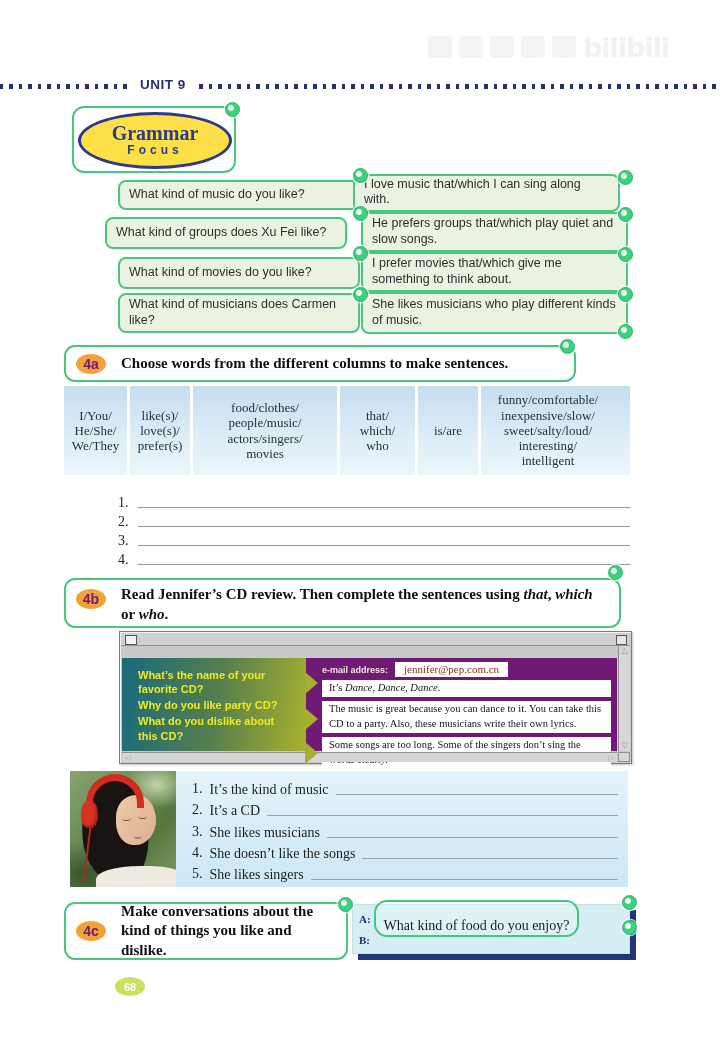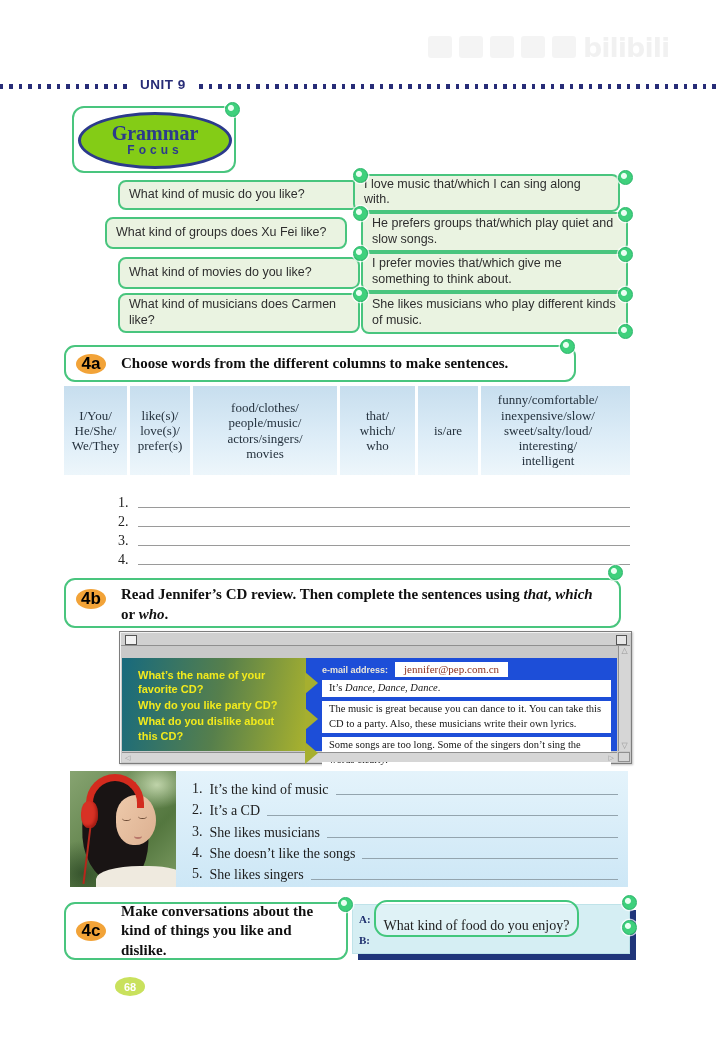--- a/index.html
+++ b/index.html
@@ -17,36 +17,36 @@
   .unit-label{position:absolute;left:128px;top:77px;background:#fff;padding:0 12px;
     font-family:"Liberation Sans",sans-serif;font-weight:bold;font-size:13.5px;color:#272c77;letter-spacing:.5px;}
 
   
   .handle{position:absolute;width:13px;height:13px;border-radius:50%;z-index:40;
     background:radial-gradient(circle at 38% 38%,#eafff2 0 2.5px,#3fd07c 3.5px);
     border:1px solid #27b468;box-shadow:0 0 0 1.5px rgba(255,255,255,.7);}
 
   
   .gf-annot{position:absolute;left:72px;top:106px;width:160px;height:63px;border:2px solid #49c57e;border-radius:12px;}
-  .gf-ellipse{position:absolute;left:4px;top:4px;width:148px;height:51px;background:#84cc16;
+  .gf-ellipse{position:absolute;left:4px;top:4px;width:148px;height:51px;background:#fde047;
     border:3px solid #2c3a8c;border-radius:50%;display:flex;flex-direction:column;align-items:center;justify-content:center;}
   .gf-line1{font-family:"Liberation Serif",serif;font-weight:bold;font-size:20px;color:#2c3a8c;line-height:1;}
   .gf-line2{font-family:"Liberation Sans",sans-serif;font-weight:bold;font-size:12px;color:#2c3a8c;letter-spacing:4px;line-height:1.2;}
 
   
   .qbox,.abox{position:absolute;background:#eaf3e1;border:2px solid #49c57e;border-radius:8px;
     font-family:"Liberation Sans",sans-serif;font-size:12.5px;color:#2e2e2e;display:flex;align-items:center;
     padding:2px 9px;line-height:1.25;box-sizing:border-box;}
 
   
   .task-box{position:absolute;border:2px solid #49c57e;border-radius:11px;box-sizing:border-box;
     display:flex;align-items:center;gap:15px;padding:5px 10px;background:#fff;}
   .badge{flex:0 0 auto;width:30px;height:20px;background:#f2a338;border-radius:50%;
     display:flex;align-items:center;justify-content:center;
-    font-family:"Liberation Sans",sans-serif;font-weight:bold;font-size:17px;color:#000000;}
+    font-family:"Liberation Sans",sans-serif;font-weight:bold;font-size:14px;color:#701a75;}
   .task-text{font-family:"Liberation Serif",serif;font-weight:bold;font-size:15px;color:#101010;line-height:1.3;}
   .it{font-style:italic;}
 
   
   .word-table{position:absolute;left:64px;top:386px;width:566px;height:89px;display:flex;
     background:linear-gradient(180deg,#c7deee 0%,#dcecf7 55%,#edf6fb 100%);}
   .wt-cell{display:flex;align-items:center;justify-content:center;text-align:center;
     font-size:13px;color:#25323e;line-height:1.18;white-space:pre-line;box-sizing:border-box;}
   .wt-cell + .wt-cell{border-left:3px solid #ffffff;}
 
@@ -62,21 +62,21 @@
   .cdw-title{position:absolute;left:1px;right:1px;top:1px;height:12px;background:#d0d0d0;border-bottom:1px solid #8f8f8f;}
   .cdw-doc-icon{position:absolute;left:4px;top:2px;width:10px;height:8px;background:#f2f2f2;border:1px solid #555;}
   .cdw-max-icon{position:absolute;right:3px;top:2px;width:9px;height:8px;background:#e6e6e6;border:1px solid #555;}
   .cdw-body{position:absolute;left:2px;right:14px;top:14px;bottom:12px;display:flex;margin-top:12px;}
   .cd-left{width:184px;position:relative;box-sizing:border-box;
     background:linear-gradient(100deg,#176a7e 0%,#567f4c 52%,#a9b22e 100%);
     padding:10px 8px 8px 16px;display:flex;flex-direction:column;justify-content:space-between;}
   .cd-q{color:#f2ea1c;font-family:"Liberation Sans",sans-serif;font-weight:bold;font-size:11px;line-height:1.3;}
   .zig{position:absolute;right:-12px;width:0;height:0;z-index:5;
     border-top:11px solid transparent;border-bottom:11px solid transparent;border-left:13px solid #a6af2f;}
-  .cd-right{flex:1;background:#1d4ed8;padding:4px 6px 16px 16px;box-sizing:border-box;}
+  .cd-right{flex:1;background:#701a75;padding:4px 6px 16px 16px;box-sizing:border-box;}
   .email-row{display:flex;align-items:center;gap:7px;margin-bottom:3px;}
   .email-label{color:#ece8da;font-family:"Liberation Sans",sans-serif;font-weight:bold;font-size:9px;}
   .email-value{background:#fff;color:#8a2f1d;font-size:11px;padding:1px 9px 2px;}
   .cd-ans{background:#fff;font-size:10.5px;color:#141414;padding:1px 7px 2px;margin-bottom:4px;line-height:1.38;}
   .vscroll{position:absolute;right:1px;top:14px;bottom:12px;width:12px;background:#d6d6d6;border-left:1px solid #909090;
     display:flex;flex-direction:column;justify-content:space-between;align-items:center;
     font-size:8px;color:#9a9a9a;line-height:1;padding:1px 0;box-sizing:border-box;}
   .hscroll{position:absolute;left:2px;right:14px;bottom:1px;height:10px;background:#d6d6d6;border-top:1px solid #909090;
     display:flex;justify-content:space-between;align-items:center;font-size:7px;color:#9a9a9a;
     padding:0 3px;box-sizing:border-box;}

